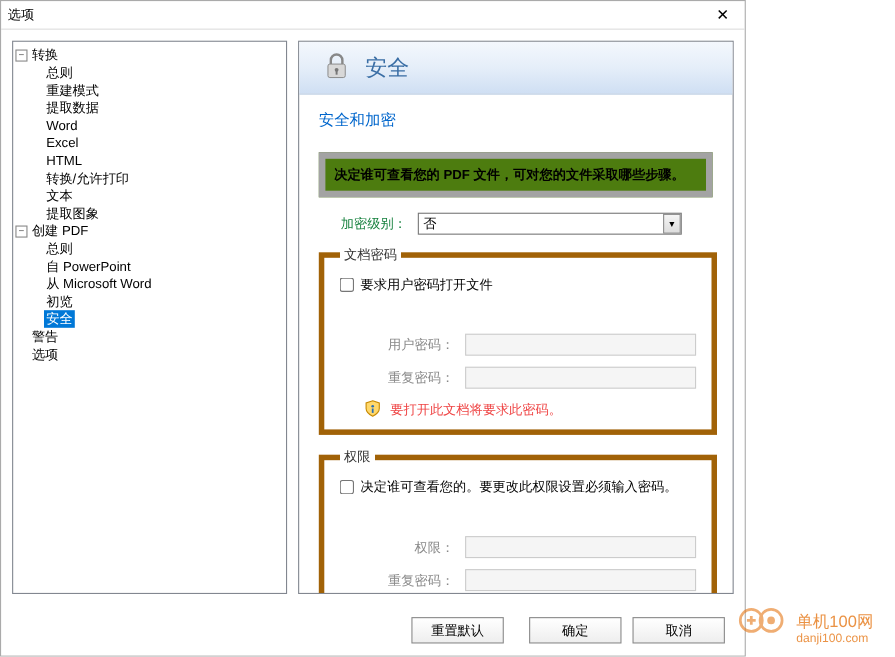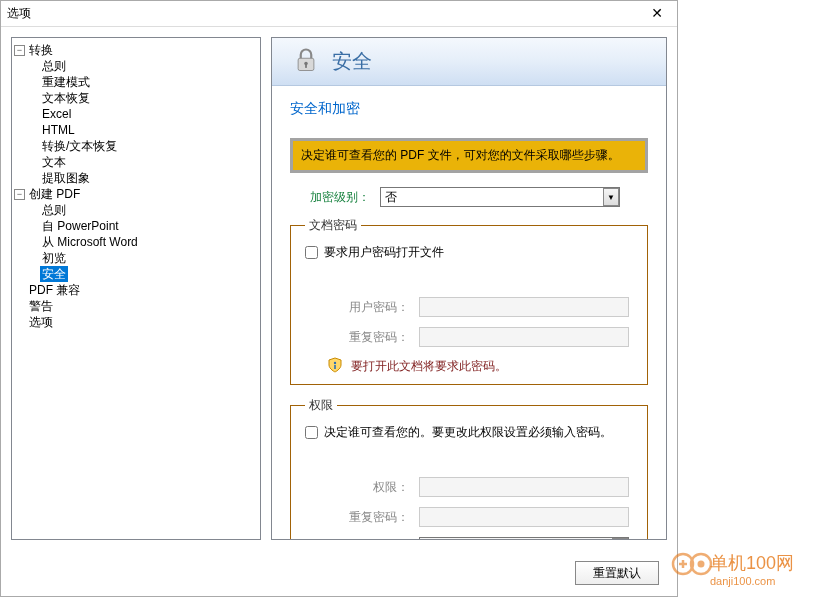--- a/index.html
+++ b/index.html
@@ -14,33 +14,33 @@
     .tree-toggle { width: 11px; height: 11px; border: 1px solid #888; display: inline-flex; align-items: center; justify-content: center; font-size: 9px; line-height: 9px; margin-right: 2px; color: #555; }
     .tree-spacer { display: inline-block; width: 13px; }
     .tree-label { padding: 0 2px; }
     .tree-label.selected { background: #0078d7; color: #fff; }
     .right-panel { flex: 1; border: 1px solid #828790; background: #fff; display: flex; flex-direction: column; overflow: hidden; }
     .header-banner { height: 48px; background: linear-gradient(to bottom, #f4f8fd 0%, #e5eef9 50%, #cfdff3 100%); border-bottom: 1px solid #b5c8e0; display: flex; align-items: center; padding: 0 20px; gap: 12px; }
     .lock-icon svg { width: 28px; height: 28px; }
     .header-title { font-size: 20px; color: #3a6ea5; }
     .panel-body { padding: 14px 18px 0 18px; overflow: auto; flex: 1; }
     .section-title { color: #0066cc; font-size: 14px; margin-bottom: 20px; }
-    .info-box { border: 3px solid #a3a3a3; background: #eab308; padding: 6px 8px; font-size: 12px; margin-bottom: 14px; }
+    .info-box { border: 6px solid #a3a3a3; background: #4d7c0f; padding: 6px 8px; font-size: 12px; margin-bottom: 14px; font-weight: bold; }
     .field-row { display: flex; align-items: center; margin-bottom: 10px; }
     .field-label { width: 90px; text-align: right; padding-right: 10px; color: #15803d; }
     .field-label.disabled { color: #888; }
     .combo { flex: 0 0 240px; height: 20px; border: 1px solid #777; background: #fff; display: flex; align-items: center; padding: 0 4px; position: relative; }
     .combo-btn { width: 16px; height: 18px; background: linear-gradient(#f5f5f5,#ddd); border: 1px solid #888; position: absolute; right: 0; top: 0; display: flex; align-items: center; justify-content: center; font-size: 8px; }
-    fieldset { border: 1px solid #a16207; padding: 10px 14px 8px 14px; margin-bottom: 12px; }
+    fieldset { border: 5px solid #a16207; padding: 10px 14px 8px 14px; margin-bottom: 12px; }
     legend { padding: 0 4px; color: #333; }
     .checkbox-row { display: flex; align-items: center; margin-bottom: 10px; }
     .checkbox-row input { margin-right: 6px; }
     .sub-fields { padding-left: 24px; margin-top: 36px; }
     .text-input { height: 20px; border: 1px solid #ccc; background: #f5f5f5; width: 210px; }
-    .hint-row { display: flex; align-items: center; gap: 8px; padding-left: 22px; margin-top: 6px; color: #7f1d1d; }
+    .hint-row { display: flex; align-items: center; gap: 8px; padding-left: 22px; margin-top: 6px; color: #ef4444; }
     .shield-icon svg { width: 16px; height: 16px; }
     .footer { height: 46px; border-top: none; display: flex; align-items: center; justify-content: flex-end; padding: 0 18px; gap: 23px; }
     .btn { width: 84px; height: 24px; border: 1px solid #888; background: linear-gradient(#fff,#eee); cursor: pointer; font-size: 12px; font-family: inherit; }
     .watermark { position: absolute; right: 20px; bottom: 10px; font-size: 11px; color: #e67817; pointer-events: none; opacity: 0.8; }
     .watermark-logo { position: absolute; right: 100px; bottom: 18px; pointer-events: none; opacity: 0.6; }
   </style>
 </head>
 <body>
 
 <div class="window">
@@ -61,36 +61,41 @@
           <span class="tree-label">总则</span>
         </div>
       <div class="tree-node">
           <span class="tree-spacer"></span>
           <span class="tree-spacer"></span>
           <span class="tree-label">重建模式</span>
         </div>
       <div class="tree-node">
           <span class="tree-spacer"></span>
           <span class="tree-spacer"></span>
-          <span class="tree-label">文本恢复</span>
+          <span class="tree-label">提取数据</span>
+        </div>
+      <div class="tree-node">
+          <span class="tree-spacer"></span>
+          <span class="tree-spacer"></span>
+          <span class="tree-label">Word</span>
         </div>
       <div class="tree-node">
           <span class="tree-spacer"></span>
           <span class="tree-spacer"></span>
           <span class="tree-label">Excel</span>
         </div>
       <div class="tree-node">
           <span class="tree-spacer"></span>
           <span class="tree-spacer"></span>
           <span class="tree-label">HTML</span>
         </div>
       <div class="tree-node">
           <span class="tree-spacer"></span>
           <span class="tree-spacer"></span>
-          <span class="tree-label">转换/文本恢复</span>
+          <span class="tree-label">转换/允许打印</span>
         </div>
       <div class="tree-node">
           <span class="tree-spacer"></span>
           <span class="tree-spacer"></span>
           <span class="tree-label">文本</span>
         </div>
       <div class="tree-node">
           <span class="tree-spacer"></span>
           <span class="tree-spacer"></span>
           <span class="tree-label">提取图象</span>
@@ -119,24 +124,20 @@
           <span class="tree-spacer"></span>
           <span class="tree-spacer"></span>
           <span class="tree-label">初览</span>
         </div>
       <div class="tree-node">
           <span class="tree-spacer"></span>
           <span class="tree-spacer"></span>
           <span class="tree-label selected">安全</span>
         </div>
 
-      <div class="tree-node">
-          <span class="tree-spacer"></span>
-          <span class="tree-label">PDF 兼容</span>
-        </div>
       <div class="tree-node">
           <span class="tree-spacer"></span>
           <span class="tree-label">警告</span>
         </div>
       <div class="tree-node">
           <span class="tree-spacer"></span>
           <span class="tree-label">选项</span>
         </div>
     </div>
 
@@ -216,28 +217,32 @@
               </div>
             </div>
           </div>
         </fieldset>
       </div>
     </div>
   </div>
 
   <div class="footer">
     <button class="btn">重置默认</button>
+    <div style="display:flex;gap:10px">
+      <button class="btn">确定</button>
+      <button class="btn">取消</button>
+    </div>
   </div>
 </div>
 
 <div class="watermark-logo">
   <svg width="44" height="24" viewBox="0 0 44 24">
       <circle cx="13" cy="12" r="10" fill="none" stroke="#e67817" stroke-width="2.5"></circle>
       <circle cx="31" cy="12" r="10" fill="none" stroke="#e67817" stroke-width="2.5"></circle>
       <circle cx="31" cy="12" r="3.5" fill="#e67817"></circle>
       <line x1="9" y1="12" x2="17" y2="12" stroke="#e67817" stroke-width="2.5"></line>
       <line x1="13" y1="8" x2="13" y2="16" stroke="#e67817" stroke-width="2.5"></line>
     </svg>
 </div>
 <div class="watermark">
-  <span style="font-size:18px">单机100网</span><br>
+  <span style="font-size:15px">单机100网</span><br>
   <span>danji100.com</span>
 </div>
 
 </body></html>

